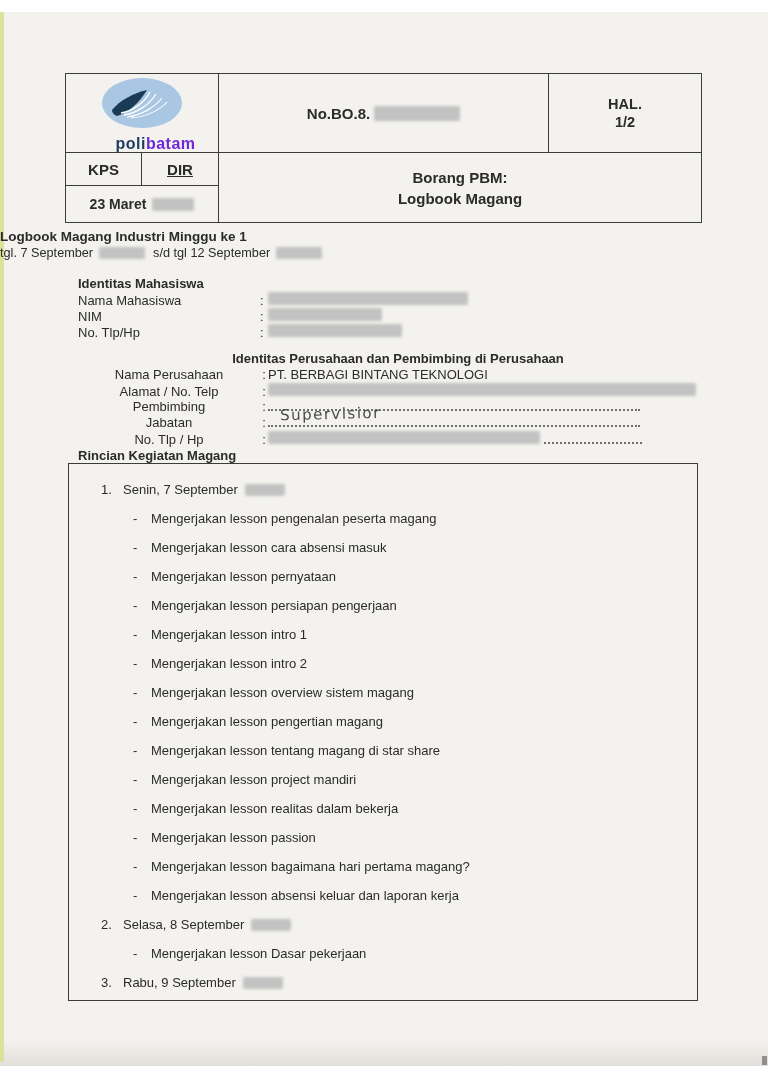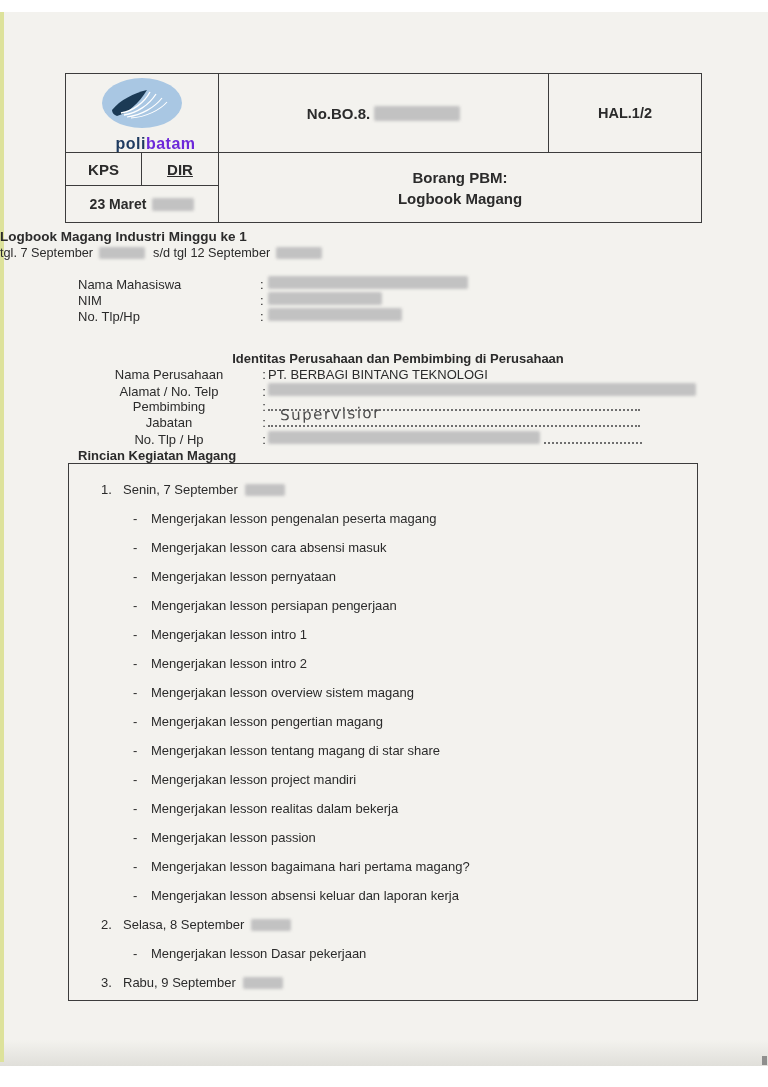--- a/index.html
+++ b/index.html
@@ -20,21 +20,21 @@
     position:absolute; left:65px; top:73px;
     display:grid;
     grid-template-columns:76px 77px 330px 152px;
     grid-template-rows:79px 33px 36px;
     border:1.5px solid #3c3c3c;
     background:transparent;
   }
   .cell { display:flex; align-items:center; justify-content:center; }
   .logo-cell  { grid-column:1/3; grid-row:1; border-right:1.5px solid #3c3c3c; border-bottom:1.5px solid #3c3c3c; flex-direction:column; padding-top:4px; }
   .no-cell    { grid-column:3; grid-row:1; border-right:1.5px solid #3c3c3c; border-bottom:1.5px solid #3c3c3c; font-weight:bold; font-size:15px; }
-  .hal-cell   { grid-column:4; grid-row:1; border-bottom:1.5px solid #3c3c3c; font-weight:bold; font-size:14.5px; flex-direction:row; line-height:18px; }
+  .hal-cell   { grid-column:4; grid-row:1; border-bottom:1.5px solid #3c3c3c; font-weight:bold; font-size:14.5px; flex-direction:column; line-height:18px; }
   .kps-cell   { grid-column:1; grid-row:2; border-right:1.5px solid #3c3c3c; border-bottom:1.5px solid #3c3c3c; font-weight:bold; font-size:15px; }
   .dir-cell   { grid-column:2; grid-row:2; border-right:1.5px solid #3c3c3c; border-bottom:1.5px solid #3c3c3c; font-weight:bold; font-size:15px;text-decoration:underline; }
   .maret-cell { grid-column:1/3; grid-row:3; border-right:1.5px solid #3c3c3c; font-weight:bold; font-size:14px; }
   .borang-cell{ grid-column:3/5; grid-row:2/4; font-weight:bold; font-size:15px; flex-direction:column; line-height:21px; }
 
   .logo-text { font-size:16px; font-weight:bold; letter-spacing:.5px; margin-top:2px; }
   .logo-text .poli  { color:#1e3a5f;margin-left:27px; }
   .logo-text .batam { color:#6d28d9; }
 
   
@@ -122,20 +122,21 @@
   </div>
 
   <div class="title-block">
     <div class="title-main">Logbook Magang Industri Minggu ke 1</div>
     <div class="title-sub">
       <span>tgl. 7 September</span><span class="redact sm"></span><span>s/d  tgl 12 September</span><span class="redact sm"></span>
     </div>
   </div>
 
   <div class="section" style="top:276px;">
+    <div class="sec-heading">Identitas Mahasiswa</div>
     <div class="id-row">
       <span class="id-label">Nama Mahasiswa</span>
       <span class="id-colon">:</span>
       <span class="id-value">
           <span class="redact" style="width:200px;"></span>
         </span>
     </div>
     <div class="id-row">
       <span class="id-label">NIM</span>
       <span class="id-colon">:</span>

